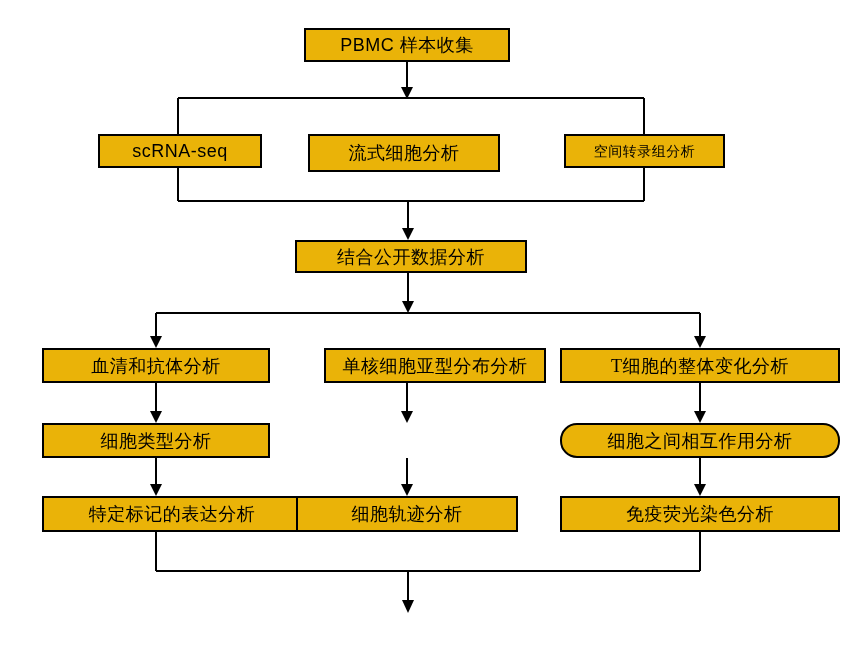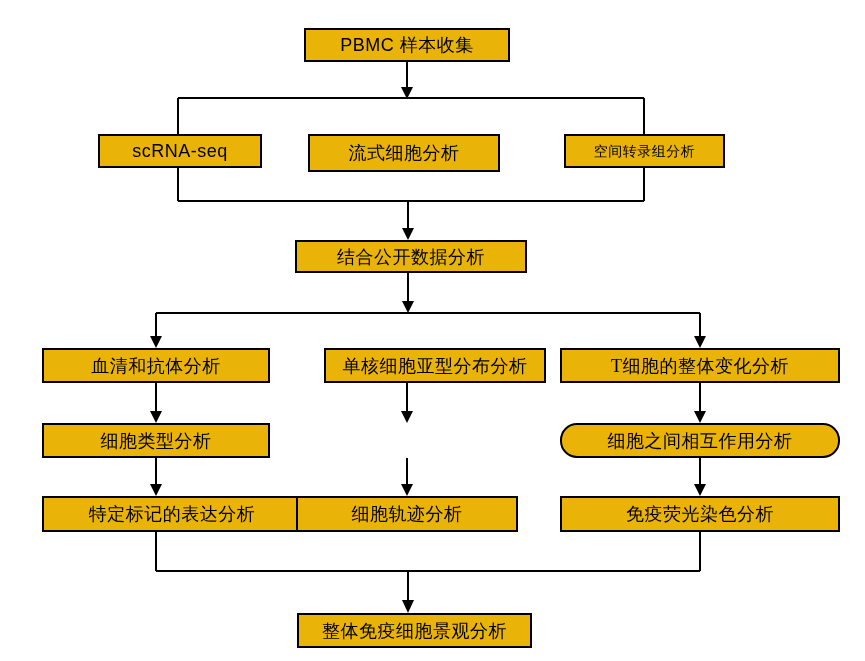--- a/index.html
+++ b/index.html
@@ -143,15 +143,14 @@
   <div class="node" id="n-celltype">细胞类型分析</div>
   <div class="node" id="n-marker">特定标记的表达分析</div>
 
   <div class="node" id="n-mono">单核细胞亚型分布分析</div>
   <div class="node" id="n-trajectory">细胞轨迹分析</div>
 
   <div class="node" id="n-tcell">T细胞的整体变化分析</div>
   <div class="node" id="n-interaction">细胞之间相互作用分析</div>
   <div class="node" id="n-immunofluor">免疫荧光染色分析</div>
 
-  <div class="node" id="n-final">整体免疫细胞景观分析</div>
 
 </div>
 
 </body></html>

